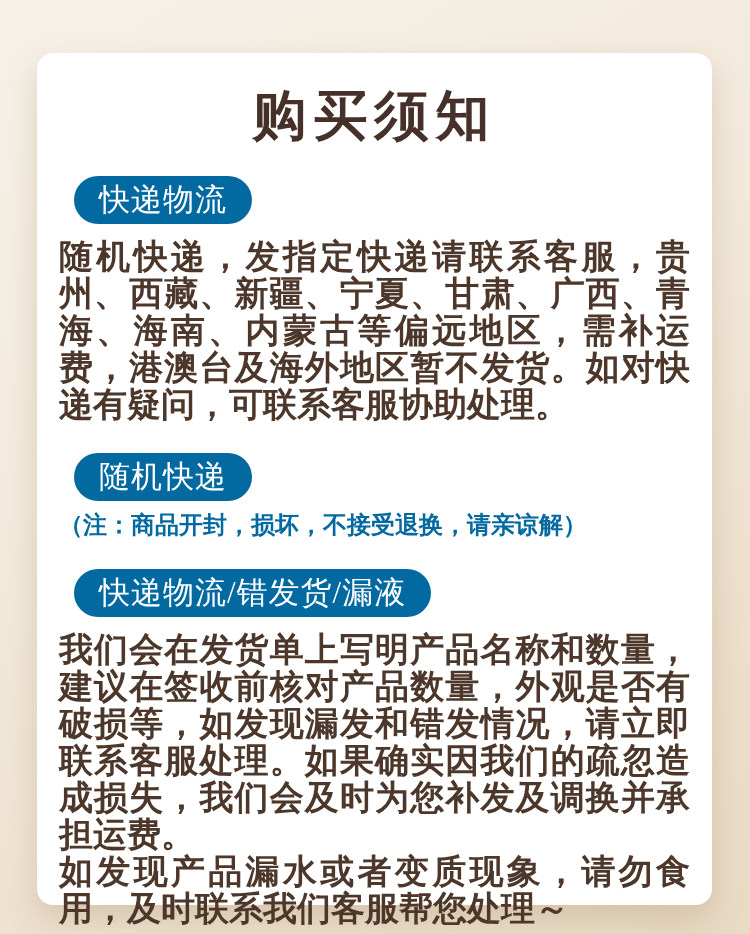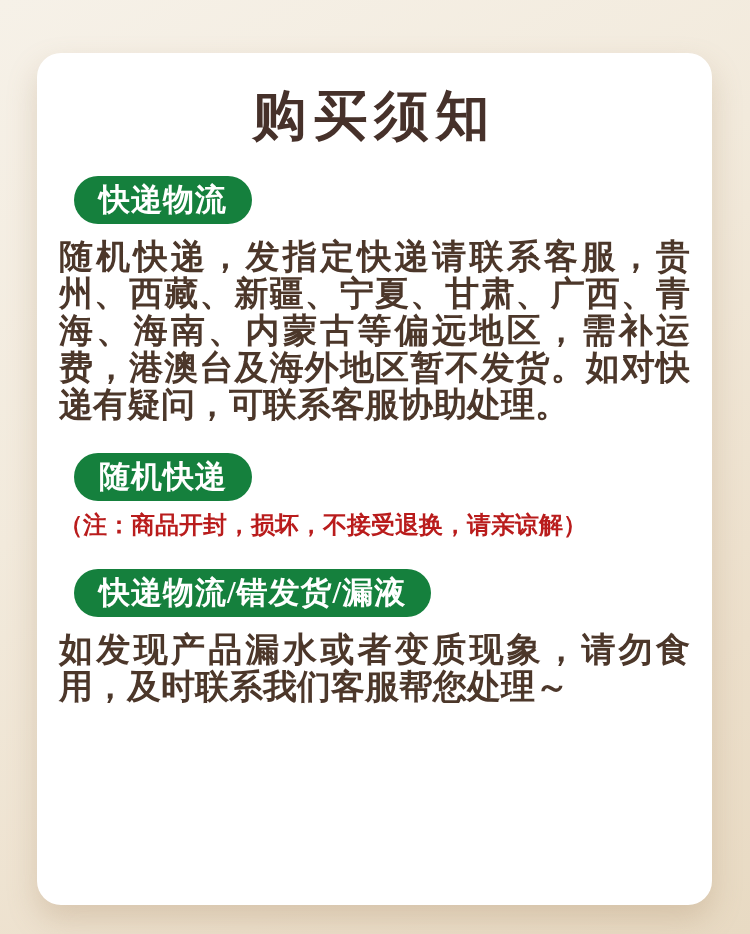--- a/index.html
+++ b/index.html
@@ -15,45 +15,45 @@
     font-family: "Liberation Serif", "DejaVu Serif", serif;
   }
   .card {
     position: absolute;
     left: 37px;
     top: 53px;
     width: 675px;
     height: 852px;
     box-sizing: border-box;
     background: #ffffff;
-    border-radius: 24px;
+    border-radius: 16px;
     padding: 34px 22px 0 22px;
     box-shadow: 0 14px 30px rgba(160, 130, 95, 0.28);
   }
   .title {
     margin: 0 0 30px 0;
     text-align: center;
     font-size: 54px;
     line-height: 1.1;
     font-weight: bold;
     letter-spacing: 7px;
     color: #46312a;
   }
   .section {
     margin: 0;
   }
   .section-1 { margin-bottom: 30px; }
   .section-2 { margin-bottom: 28px; }
   .badge {
     display: inline-block;
     margin-left: 15px;
-    background: #15803d;
+    background: #0369a1;
     color: #ffffff;
     font-size: 31px;
-    font-weight: bold;
+    font-weight: normal;
     line-height: 1;
     padding: 8px 25px 9px 25px;
     border-radius: 26px;
     letter-spacing: 1px;
   }
   .body-text {
     margin: 14px 0 0 0;
     font-size: 34px;
     line-height: 37px;
     text-align: justify;
@@ -61,21 +61,21 @@
     color: #4c372a;
   }
   .body-text + .body-text {
     margin-top: 0;
   }
   .note {
     margin: 8px 0 7px 0;
     font-size: 24px;
     line-height: 32px;
     font-weight: bold;
-    color: #b91c1c;
+    color: #0369a1;
   }
 </style>
 </head>
 <body>
 
 <div class="card">
 
   <h1 class="title">购买须知</h1>
 
   <section class="section section-1">
@@ -83,16 +83,17 @@
     <p class="body-text">随机快递，发指定快递请联系客服，贵州、西藏、新疆、宁夏、甘肃、广西、青海、海南、内蒙古等偏远地区，需补运费，港澳台及海外地区暂不发货。如对快递有疑问，可联系客服协助处理。</p>
   </section>
 
   <section class="section section-2">
     <div class="badge">随机快递</div>
     <p class="note">（注：商品开封，损坏，不接受退换，请亲谅解）</p>
   </section>
 
   <section class="section section-3">
     <div class="badge">快递物流/错发货/漏液</div>
+    <p class="body-text">我们会在发货单上写明产品名称和数量，建议在签收前核对产品数量，外观是否有破损等，如发现漏发和错发情况，请立即联系客服处理。如果确实因我们的疏忽造成损失，我们会及时为您补发及调换并承担运费。</p>
     <p class="body-text">如发现产品漏水或者变质现象，请勿食用，及时联系我们客服帮您处理～</p>
   </section>
 
 </div>
 
 </body></html>

